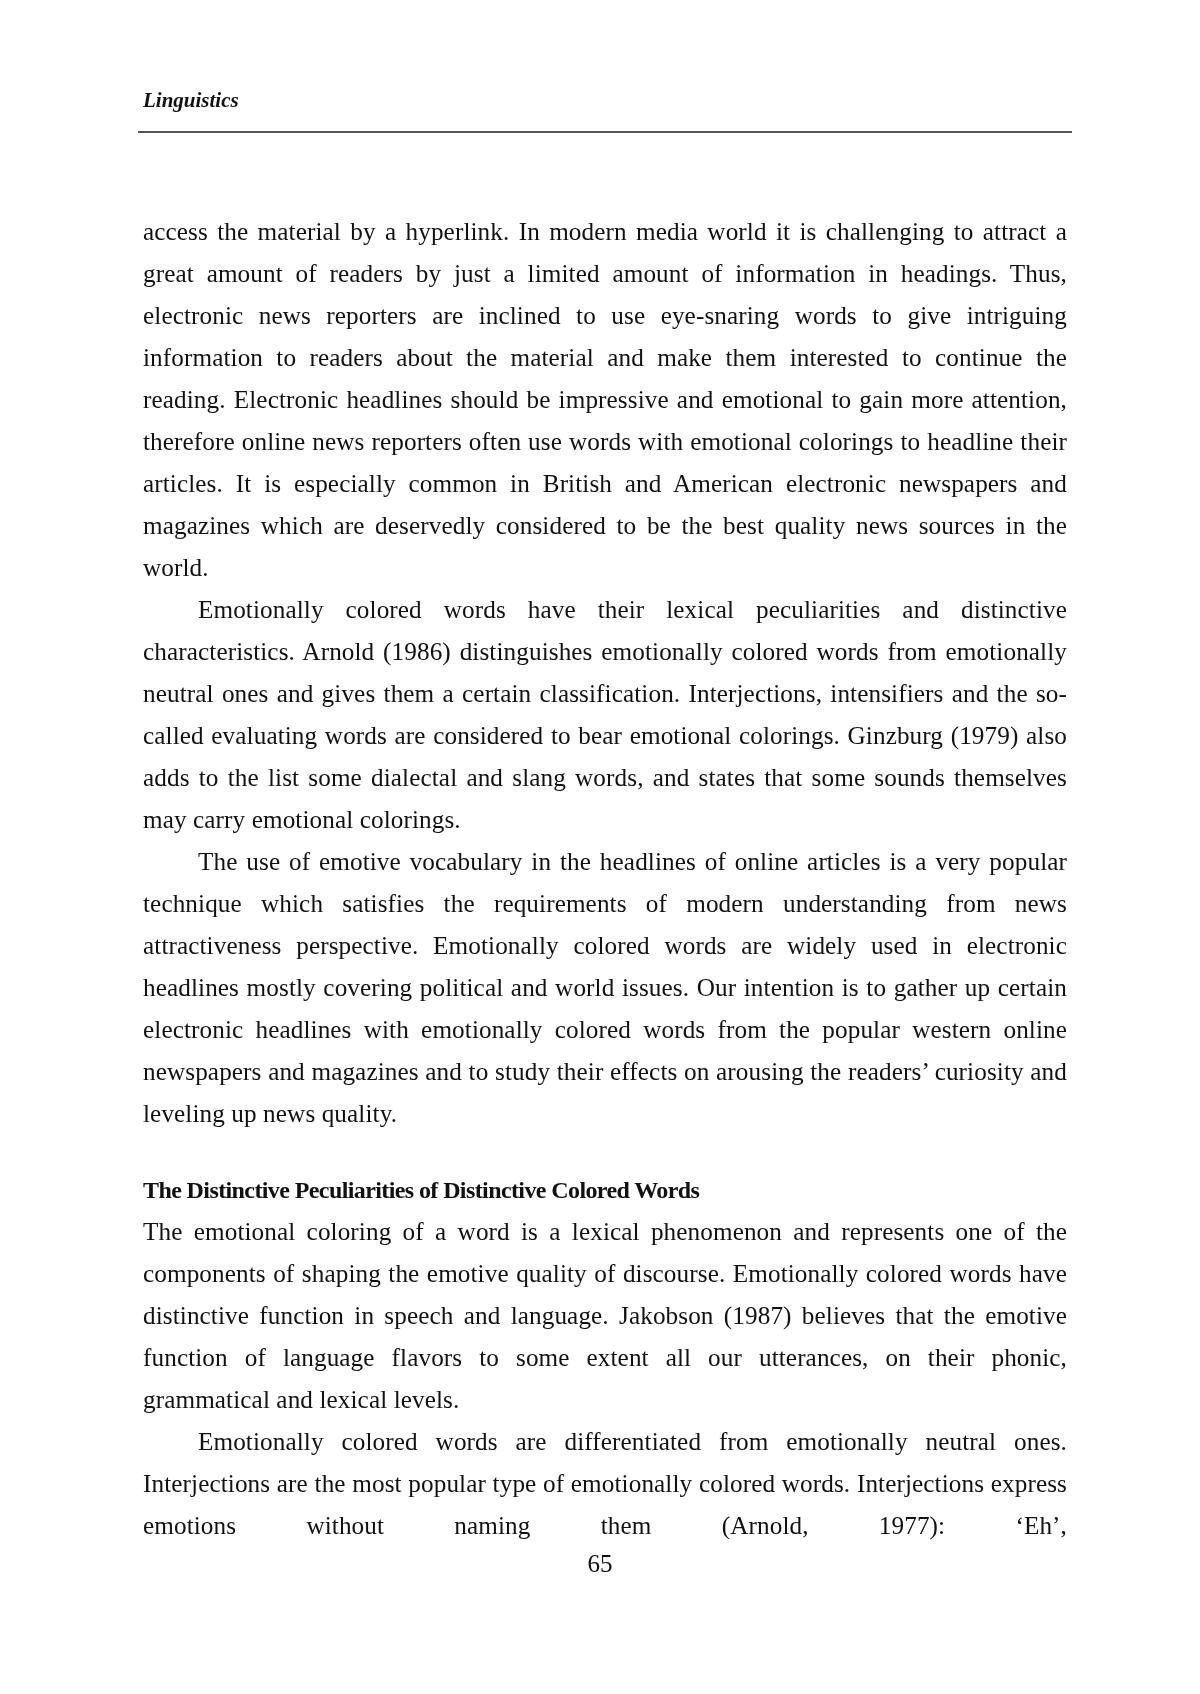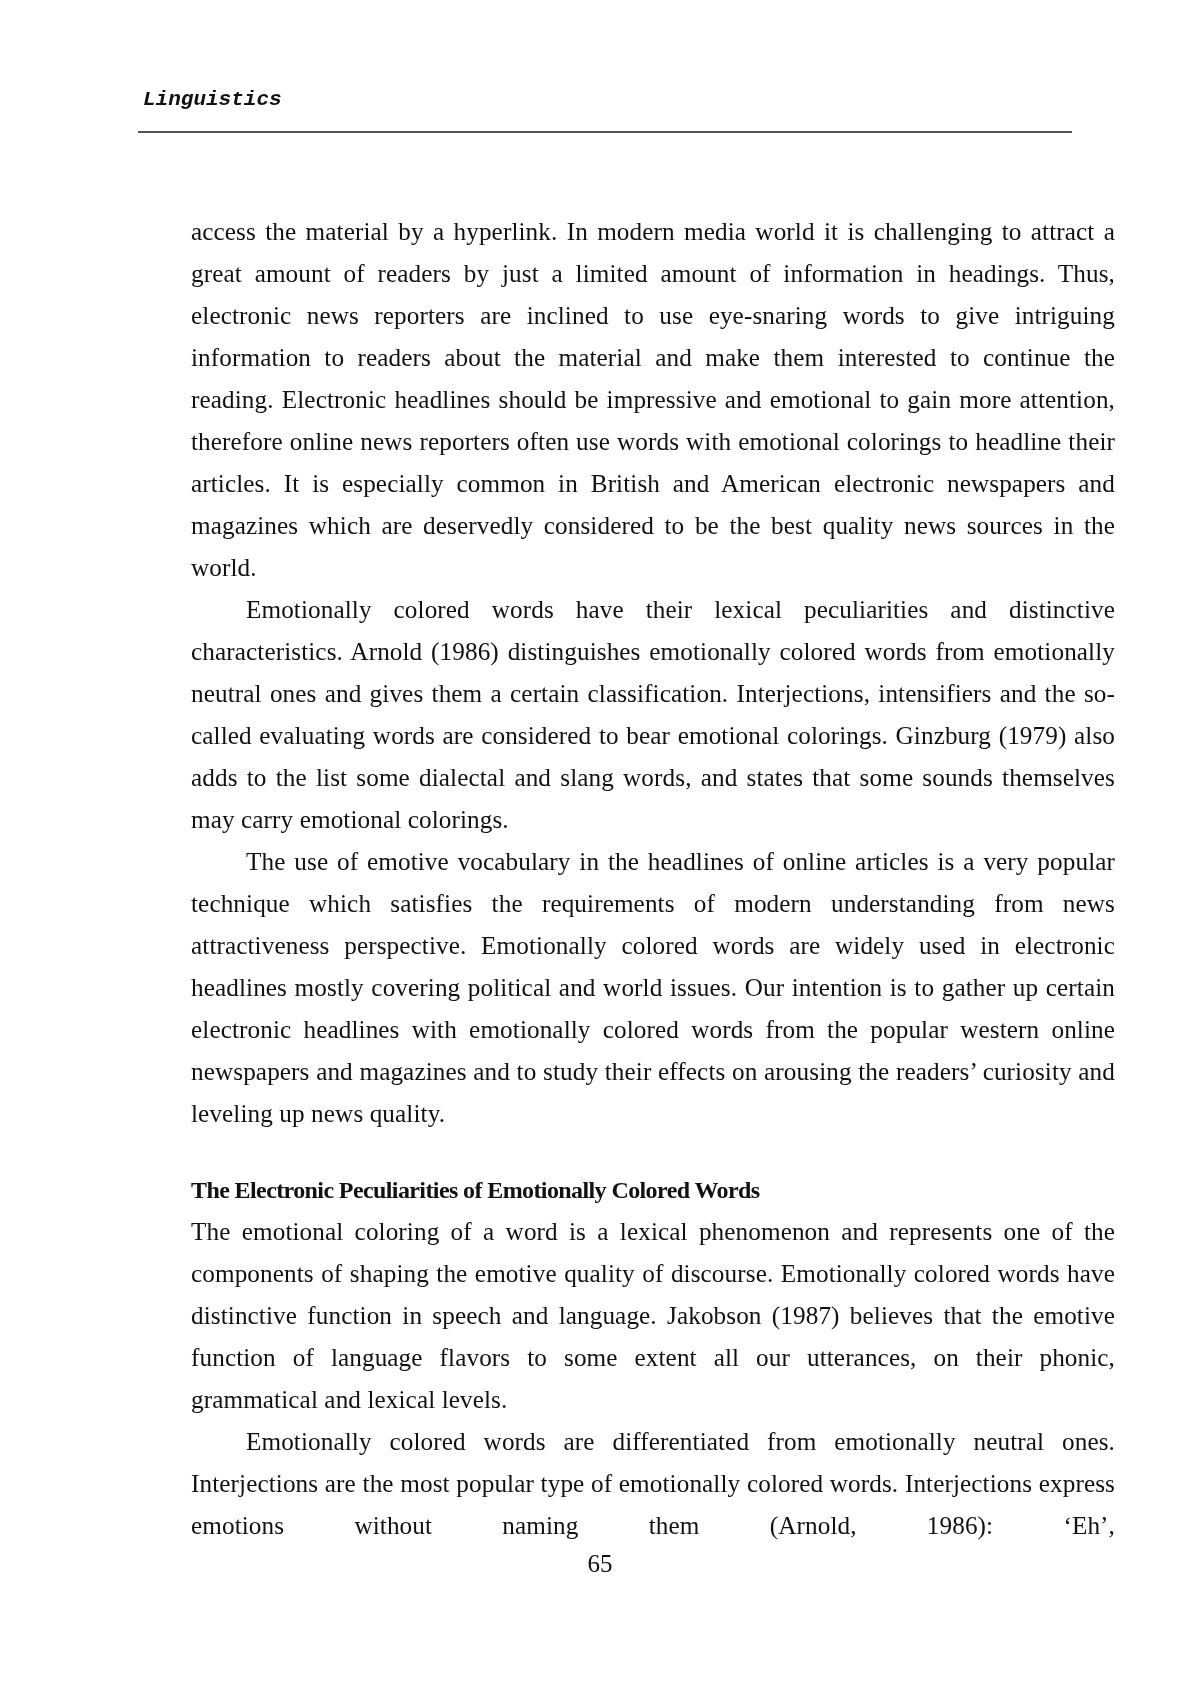--- a/index.html
+++ b/index.html
@@ -1,30 +1,30 @@
 <!DOCTYPE html>
 <html><head>
 <meta charset="utf-8">
 <style>
   html, body { margin: 0; padding: 0; background: #ffffff; }
   body { width: 1200px; height: 1694px; position: relative; overflow: hidden; color: #111; }
   .header {
     position: absolute; left: 143px; top: 88px; width: 924px; height: 30px;
-    font-family: Liberation Mono, monospace; font-weight: bold; font-size: 21px;
+    font-family: Liberation Serif, serif; font-weight: bold; font-size: 21px;
   }
   .header .left { position: absolute; left: 0; top: 0; font-style: italic; }
   .header .right { position: absolute; right: 0; top: 0; }
   .rule {
     position: absolute; left: 138px; top: 131px; width: 934px; height: 0;
     border-top: 2.5px solid #555;
   }
   .body {
     position: absolute; left: 143px; top: 211px; width: 924px;
     font-family: "Liberation Serif", serif; font-size: 25.2px; line-height: 42px;
-    text-align: justify; letter-spacing: 0.1px; margin-left: 48px;
+    text-align: justify; letter-spacing: 0.1px;
   }
   .body p { margin: 0; }
   .body p.indent { text-indent: 55px; }
   .body h2 {
     margin: 0; margin-top: 34px; font-size: 24px; font-weight: bold;
     line-height: 42px; letter-spacing: -0.6px;
   }
   .pagenum {
     position: absolute; left: 0; width: 1200px; top: 1550px; text-align: center;
     font-family: "Liberation Serif", serif; font-size: 25px;
@@ -35,18 +35,18 @@
 
 <div class="header">
   <span class="left">Linguistics</span>
 </div>
 <div class="rule"></div>
 
 <div class="body">
   <p style="text-align-last: left;">access the material by a hyperlink. In modern media world it is challenging to attract a great amount of readers by just a limited amount of information in headings. Thus, electronic news reporters are inclined to use eye-snaring words to give intriguing information to readers about the material and make them interested to continue the reading. Electronic headlines should be impressive and emotional to gain more attention, therefore online news reporters often use words with emotional colorings to headline their articles. It is especially common in British and American electronic newspapers and magazines which are deservedly considered to be the best quality news sources in the world.</p>
   <p class="indent">Emotionally colored words have their lexical peculiarities and distinctive characteristics. Arnold (1986) distinguishes emotionally colored words from emotionally neutral ones and gives them a certain classification. Interjections, intensifiers and the so-called evaluating words are considered to bear emotional colorings. Ginzburg (1979) also adds to the list some dialectal and slang words, and states that some sounds themselves may carry emotional colorings.</p>
   <p class="indent">The use of emotive vocabulary in the headlines of online articles is a very popular technique which satisfies the requirements of modern understanding from news attractiveness perspective. Emotionally colored words are widely used in electronic headlines mostly covering political and world issues. Our intention is to gather up certain electronic headlines with emotionally colored words from the popular western online newspapers and magazines and to study their effects on arousing the readers’ curiosity and leveling up news quality.</p>
-  <h2>The Electronic Peculiarities of Emotionally Colored Words</h2>
+  <h2>The Distinctive Peculiarities of Distinctive Colored Words</h2>
   <p>The emotional coloring of a word is a lexical phenomenon and represents one of the components of shaping the emotive quality of discourse. Emotionally colored words have distinctive function in speech and language. Jakobson (1987) believes that the emotive function of language flavors to some extent all our utterances, on their phonic, grammatical and lexical levels.</p>
-  <p class="indent" style="text-align-last: justify;">Emotionally colored words are differentiated from emotionally neutral ones. Interjections are the most popular type of emotionally colored words. Interjections express emotions without naming them (Arnold, 1986): ‘Eh’,</p>
+  <p class="indent" style="text-align-last: justify;">Emotionally colored words are differentiated from emotionally neutral ones. Interjections are the most popular type of emotionally colored words. Interjections express emotions without naming them (Arnold, 1977): ‘Eh’,</p>
 </div>
 
 <div class="pagenum">65</div>
 
 </body></html>

